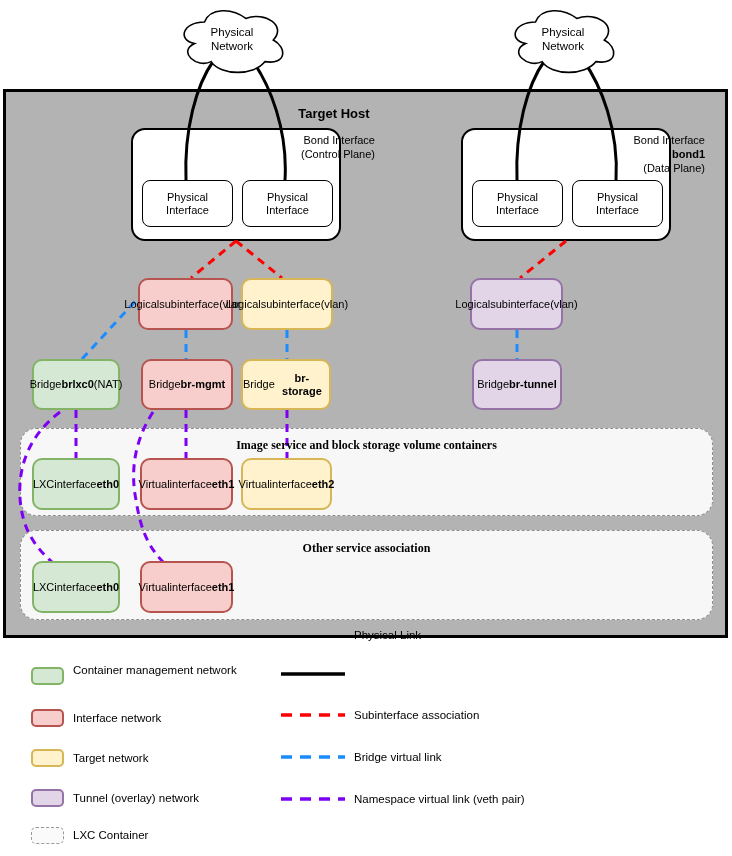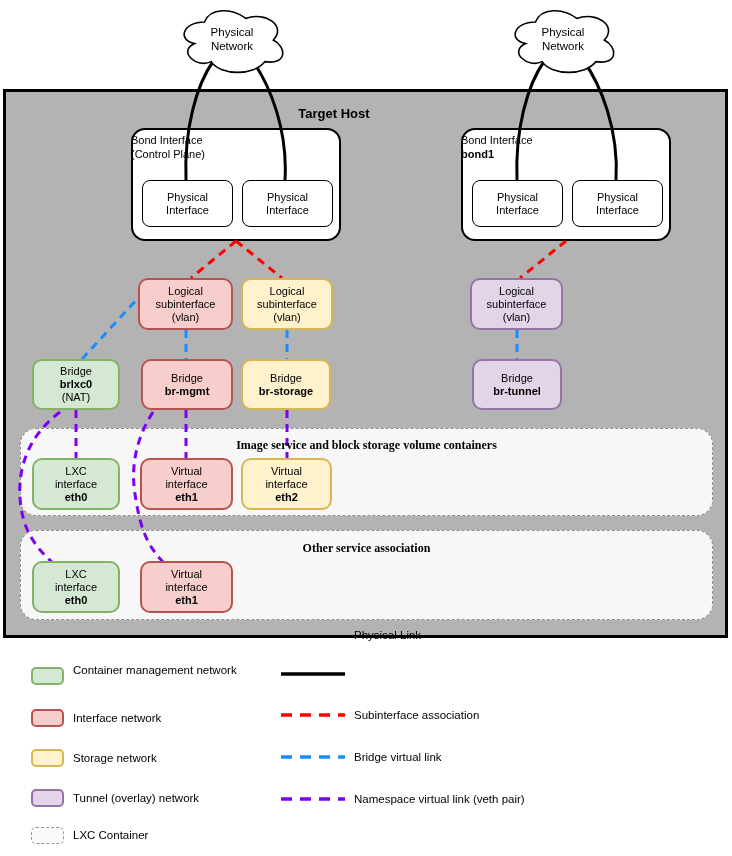--- a/index.html
+++ b/index.html
@@ -6,28 +6,28 @@
   .stage {
     position:relative; width:732px; height:856px; overflow:hidden;
     font-family:"Liberation Sans", sans-serif; color:#000; background:#fff;
   }
   .host { position:absolute; left:3px; top:89px; width:725px; height:549px;
           border:3px solid #000; box-sizing:border-box; z-index:0; }
   .hosttitle { position:absolute; left:3px; top:106px; width:662px; text-align:center;
                font-weight:bold; font-size:13px; z-index:3; }
   .bondbox { position:absolute; width:210px; height:113px; background:#fff;
              border:2.5px solid #000; border-radius:14px; box-sizing:border-box; z-index:1; }
-  .bondtext { position:absolute; width:244px; text-align:left; font-size:11px;
+  .bondtext { position:absolute; width:244px; text-align:right; font-size:11px;
               line-height:14px; z-index:3; }
   .port { position:absolute; width:91px; height:47px; background:#fff; border:1.5px solid #000;
           border-radius:8px; box-sizing:border-box; display:flex; flex-direction:column;
           justify-content:center; align-items:center; font-size:11px; line-height:13px;
           text-align:center; z-index:3; }
   .node { position:absolute; box-sizing:border-box; border:2px solid; border-radius:10px;
-          display:flex; flex-direction:column; justify-content:center; align-items:center;
+          display:flex; flex-direction:row; justify-content:center; align-items:center;
           font-size:11px; line-height:13px; text-align:center; z-index:3; }
   .b { font-weight:bold; }
   .containerbox { position:absolute; left:20px; width:693px; border:1.5px dashed #8f8f8f;
                   border-radius:16px; box-sizing:border-box; z-index:1; }
   .ctitle { position:absolute; left:20px; width:693px; text-align:center; font-weight:bold;
             font-size:12px; z-index:3;font-family:Liberation Serif, serif; }
   .cloudtext { position:absolute; width:90px; text-align:center; font-size:11.5px;
                line-height:14px; z-index:3; }
   #links { position:absolute; left:0; top:0; z-index:2; pointer-events:none; }
   .swatch { position:absolute; left:31px; width:33px; height:18px; border:2px solid;
@@ -94,20 +94,21 @@
     <div>Interface</div>
   </div>
   <div class="port" style="left:242px; top:180px;">
     <div>Physical</div>
     <div>Interface</div>
   </div>
 
   <div class="bondtext" style="left:461px; top:133px;">
     <div>Bond Interface</div>
     <div class="b">bond1</div>
+    <div>(Data Plane)</div>
   </div>
   <div class="port" style="left:472px; top:180px;">
     <div>Physical</div>
     <div>Interface</div>
   </div>
   <div class="port" style="left:572px; top:180px;">
     <div>Physical</div>
     <div>Interface</div>
   </div>
 
@@ -174,21 +175,21 @@
     <div class="b">eth1</div>
   </div>
 
   <div class="swatch" style="top: 667px; background-color: rgb(213, 232, 212); border-color: rgb(130, 179, 102);"></div>
   <div class="legend-label" style="left:73px; top:663px; width:170px;">Container management network</div>
 
   <div class="swatch" style="top: 709px; background-color: rgb(248, 206, 204); border-color: rgb(184, 84, 80);"></div>
   <div class="legend-label" style="left:73px; top:711px;">Interface network</div>
 
   <div class="swatch" style="top: 749px; background-color: rgb(255, 242, 204); border-color: rgb(214, 182, 86);"></div>
-  <div class="legend-label" style="left:73px; top:751px;">Storage network</div>
+  <div class="legend-label" style="left:73px; top:751px;">Target network</div>
 
   <div class="swatch" style="top: 789px; background-color: rgb(225, 213, 231); border-color: rgb(150, 115, 166);"></div>
   <div class="legend-label" style="left:73px; top:791px;">Tunnel (overlay) network</div>
 
   <div class="swatch dashed" style="top:827px; height:17px;"></div>
   <div class="legend-label" style="left:73px; top:828px;">LXC Container</div>
 
   <svg class="legend-line" style="top:670px;" width="66" height="8">
     <line x1="1" y1="4" x2="65" y2="4" stroke-width="3.5" stroke="#000000"></line>
   </svg>

